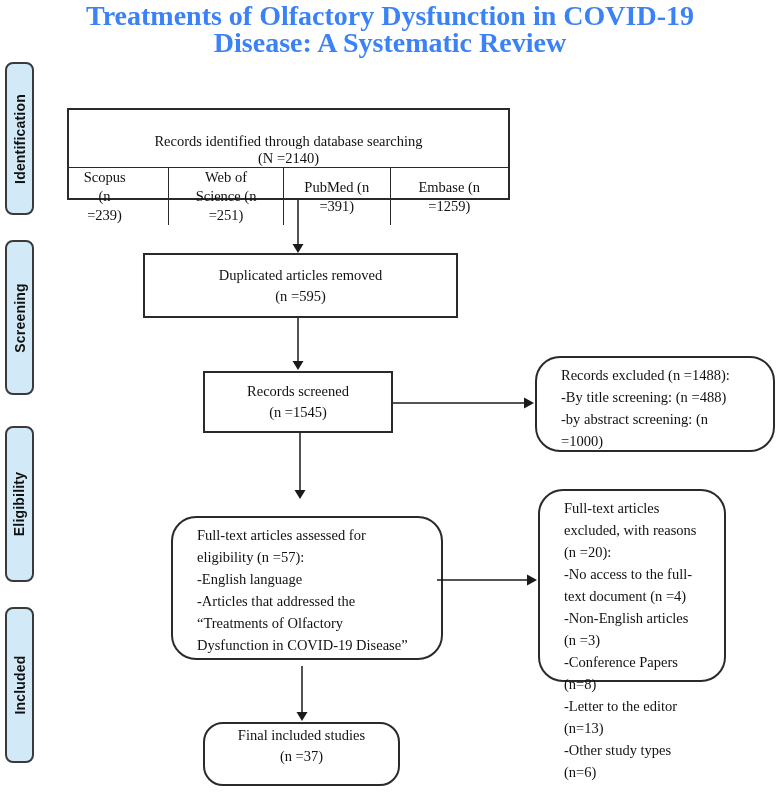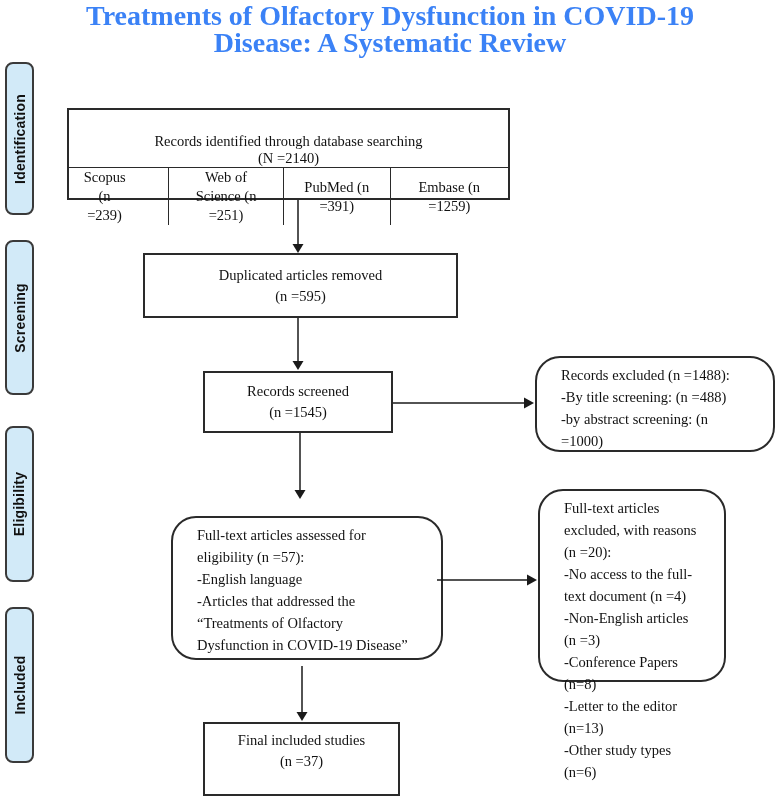--- a/index.html
+++ b/index.html
@@ -55,21 +55,21 @@
   #cell-scopus{width:76px;}
   #cell-wos{width:124px;margin-left:28px;}
   #cell-pubmed{width:115px;}
   #cell-embase{width:128px;}
 
   #box-duplicated{left:143px;top:253px;width:315px;height:65px;}
   #box-screened{left:203px;top:371px;width:190px;height:62px;}
   #box-records-excluded{left:535px;top:356px;width:240px;height:96px;}
   #box-fulltext{left:171px;top:500px;width:272px;height:144px;margin-top:16px;}
   #box-fulltext-excluded{left:538px;top:489px;width:188px;height:193px;}
-  #box-final{left:203px;top:722px;width:197px;height:74px;padding-bottom:16px;}
+  #box-final{left:203px;top:722px;width:197px;height:64px;padding-bottom:16px;border-radius:20px;}
 
   #arrow-layer{position:absolute;top:0;left:0;pointer-events:none;}
   #arrow-layer line{stroke:var(--arrow,#1a1a1a);stroke-width:1.5;}
   #arrow-layer polygon{fill:var(--arrow,#1a1a1a);}
 </style>
 </head>
 <body>
 
 <div class="title">Treatments of Olfactory Dysfunction in COVID-19 Disease: A Systematic Review</div>
 

